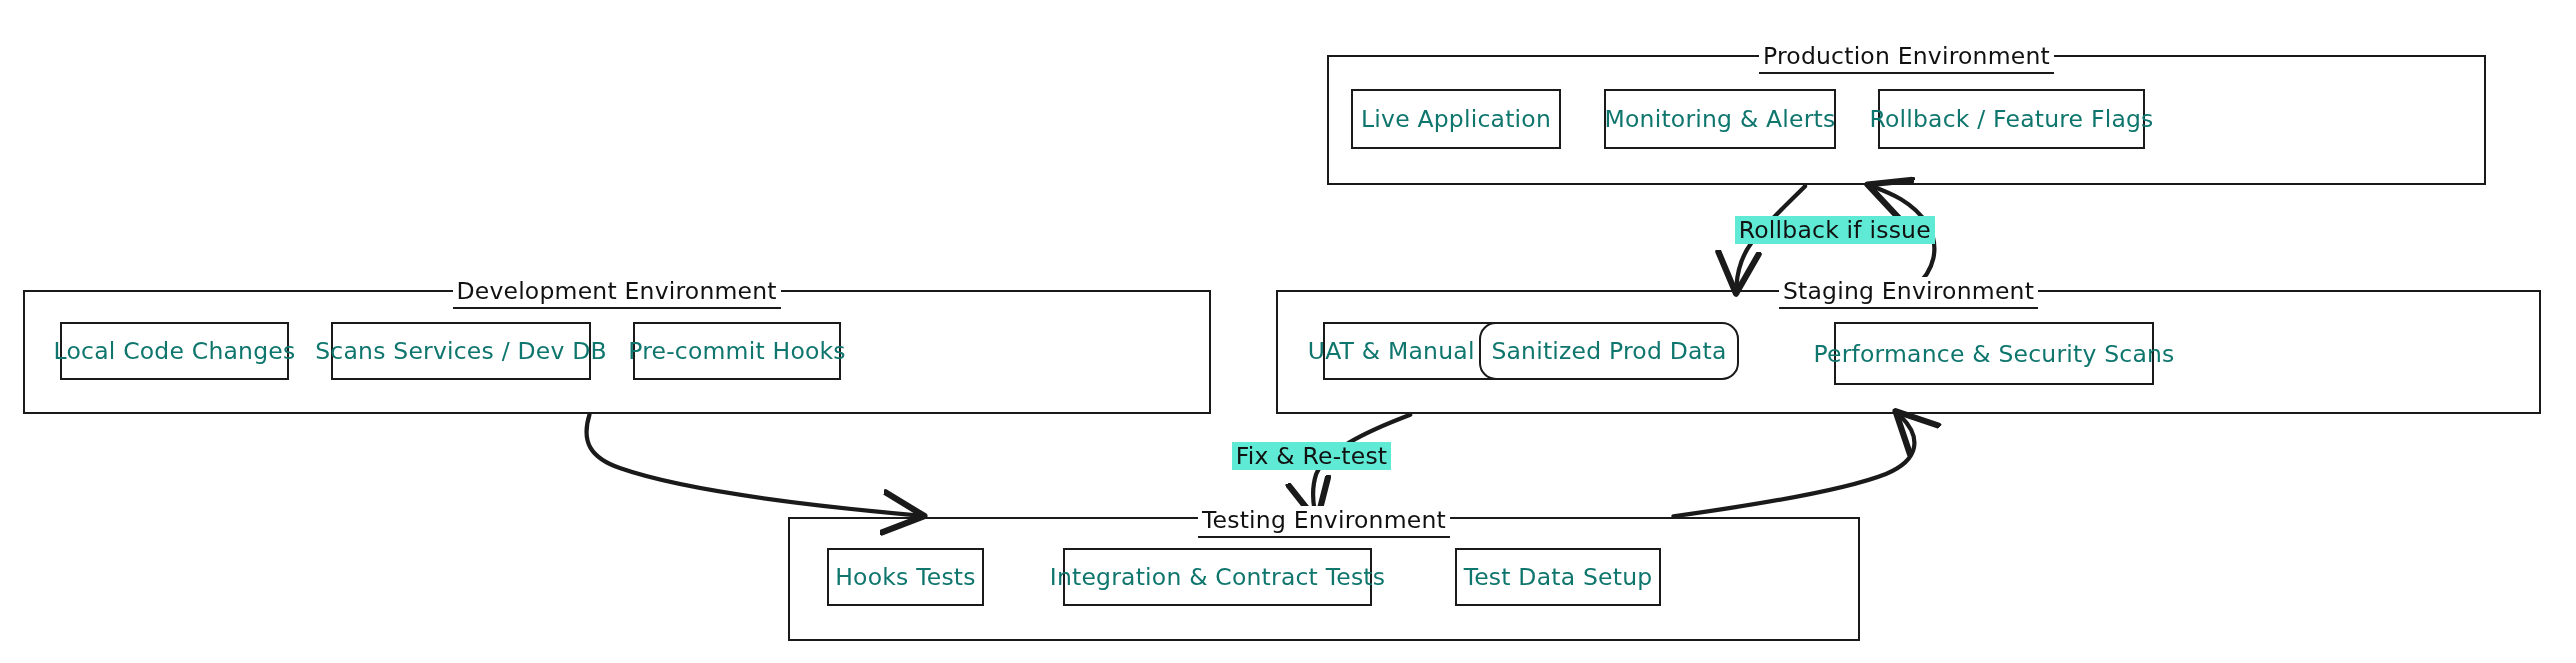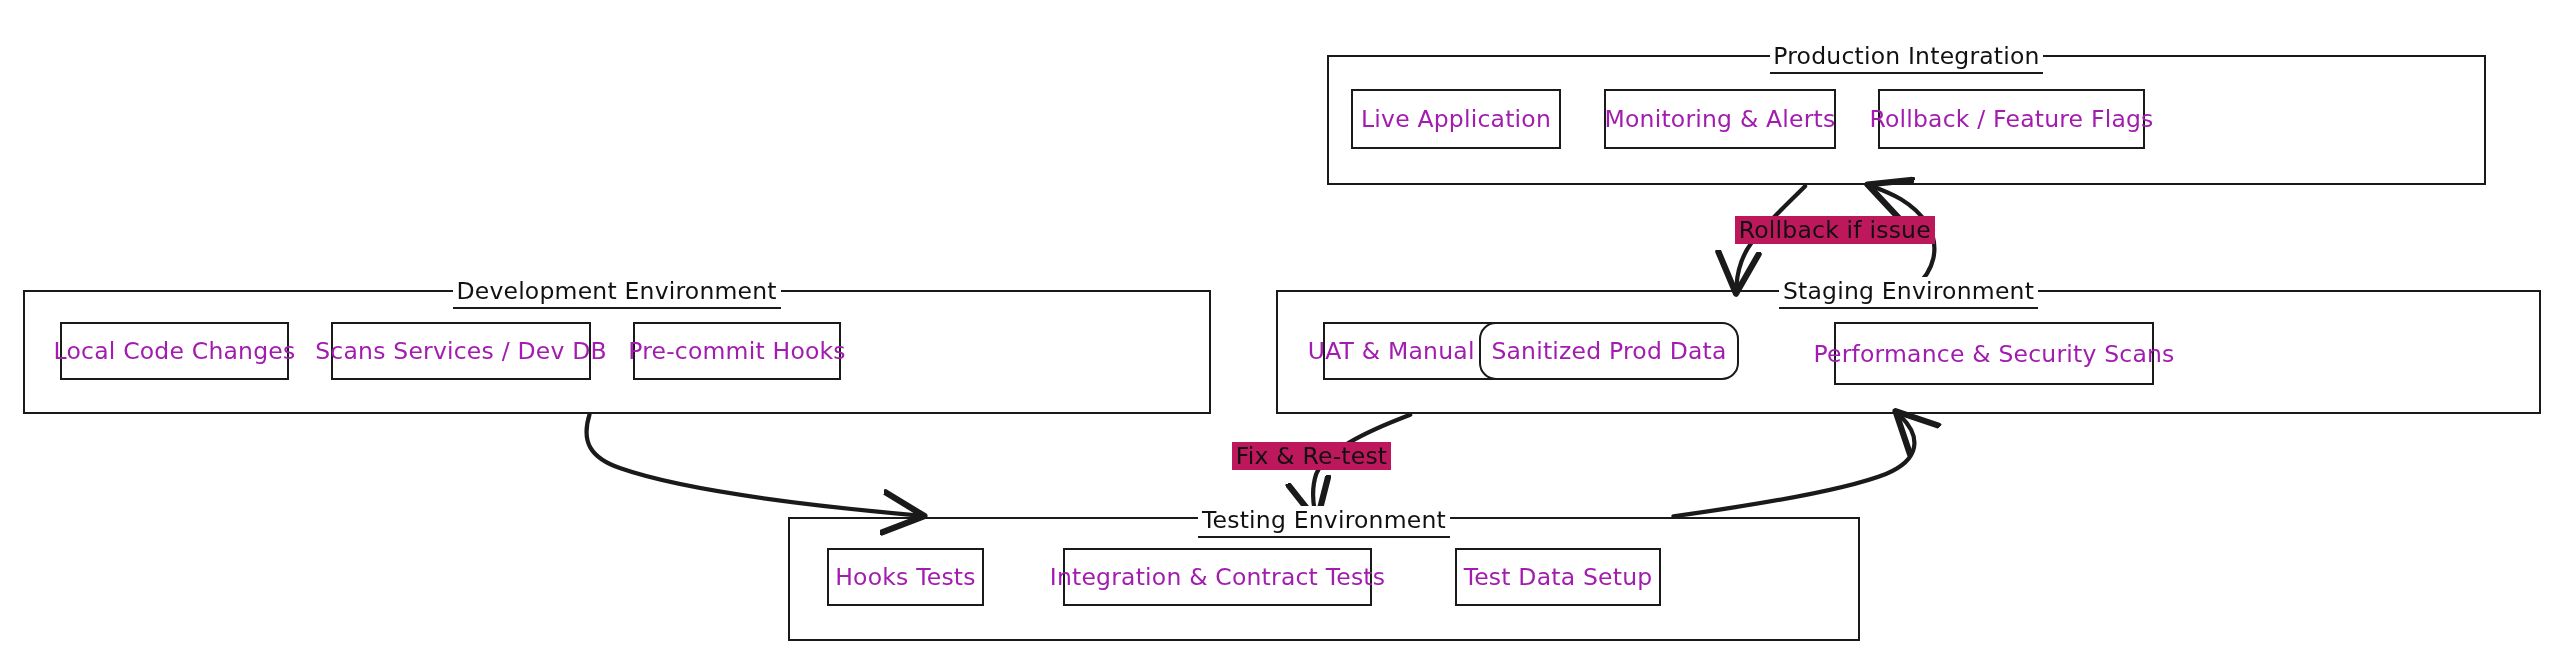--- a/index.html
+++ b/index.html
@@ -51,32 +51,32 @@
   
   .node {
     position: absolute;
     box-sizing: border-box;
     border: 2.8px solid #1a1a1a;
     background: #ffffff;
     display: flex;
     align-items: center;
     justify-content: center;
     font-size: 23.5px;
-    color: #a21caf;
+    color: #0f766e;
     white-space: nowrap;
     letter-spacing: 0.2px;
   }
 
   
   .edge-label {
     position: absolute;
     font-size: 23.5px;
     color: #111111;
     white-space: nowrap;
-    background: #be185d;
+    background: #5eead4;
     padding: 0 3.8px;
     letter-spacing: 0.2px;
   }
 </style>
 </head>
 <body>
 
 <div id="canvas">
 
   <svg id="edges" viewBox="0 0 2740 706" xmlns="http://www.w3.org/2000/svg">
@@ -92,21 +92,21 @@
 
     <path d="M 2036 306 C 2058 288, 2064 262, 2050 238 C 2034 214, 2010 205, 1994 199" fill="none" stroke="#1a1a1a" stroke-width="4.5" stroke-linecap="round" marker-end="url(#ah)"></path>
 
     <path d="M 1920 198 C 1900 218, 1878 238, 1863 258 C 1852 273, 1848 288, 1847 304" fill="none" stroke="#1a1a1a" stroke-width="4.5" stroke-linecap="round" marker-end="url(#ah)"></path>
 
     <path d="M 1500 441 C 1450 460, 1410 480, 1400 504 C 1396 516, 1396 532, 1399 546" fill="none" stroke="#1a1a1a" stroke-width="4.5" stroke-linecap="round" marker-end="url(#ah)"></path>
   </svg>
 
   <div class="cluster" style="left:1327px; top:55px; width:1159px; height:130px;">
     <div class="cluster-label" style="top:-15px;">
-      <span>Production Integration</span>
+      <span>Production Environment</span>
     </div>
   </div>
   <div class="node" style="left:1351px; top:89px; width:210px; height:60px;">
     <span>Live Application</span>
   </div>
   <div class="node" style="left:1604px; top:89px; width:232px; height:60px;">
     <span>Monitoring &amp; Alerts</span>
   </div>
   <div class="node" style="left:1878px; top:89px; width:267px; height:60px;">
     <span>Rollback / Feature Flags</span>

